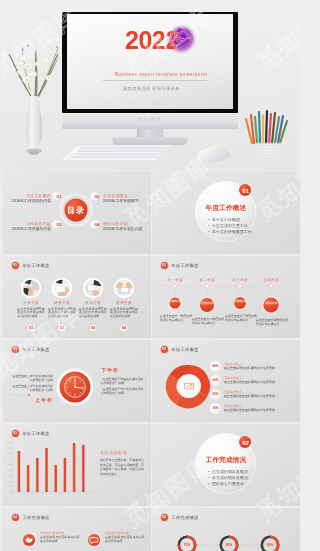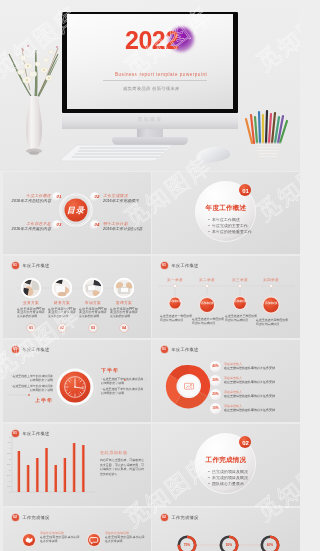--- a/index.html
+++ b/index.html
@@ -216,21 +216,21 @@
         <path d="M14.4 47 L35.6 47"></path>
           <path d="M15.2 50 L34.8 50"></path>
       </g>
     </svg>
 
     <div class="mouse"></div>
   </div>
 
   <div class="grid">
 
-    <div class="slide s1" style="left:0;top:0;font-style:italic;">
+    <div class="slide s1" style="left:0;top:0;">
       <svg width="148" height="82" viewBox="0 0 148 82">
         <defs>
           <radialGradient id="pearl" cx="35%" cy="28%" r="78%">
             <stop offset="0" stop-color="#ffffff"></stop>
               <stop offset=".55" stop-color="#f4f3f3"></stop>
             <stop offset="1" stop-color="#d9d7d7"></stop>
           </radialGradient>
           <radialGradient id="redball" cx="36%" cy="28%" r="80%">
             <stop offset="0" stop-color="#ef6a44"></stop>
               <stop offset=".55" stop-color="#e14a2a"></stop>

